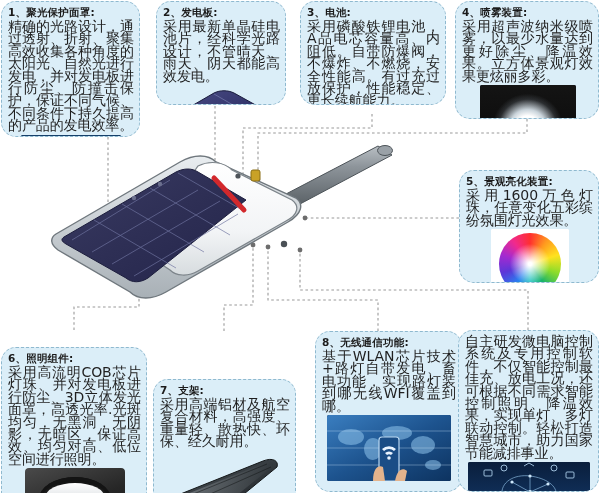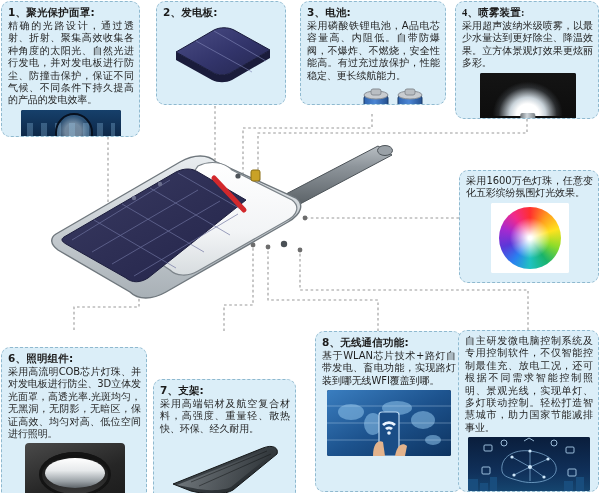--- a/index.html
+++ b/index.html
@@ -16,44 +16,44 @@
 
   
   .product{position:absolute;z-index:2;}
   #product-wrap{left:48px;top:138px;width:350px;height:185px;}
 
   
   .panel{
     position:absolute;z-index:3;
     background:#dbeef8;
     border:1px dashed #8fb9cf;
-    border-radius:9px;
+    border-radius:15px;
     box-sizing:border-box;
     padding:4px 5px 12px 6px;
     overflow:hidden;
   }
   .panel .ttl{
     font-size:10.5px;font-weight:bold;color:#1b1b1b;
     line-height:13px;letter-spacing:.2px;margin-bottom:1px;
     white-space:nowrap;
   }
   .panel .body{
-    font-size:10px;color:#1f1f1f;line-height:12.4px;
+    font-size:14px;color:#1f1f1f;line-height:12.4px;
     text-align:justify;letter-spacing:-.1px;
   }
   .thumb{
     margin:3px auto 0 auto;border-radius:2px;overflow:hidden;
     position:relative;background:#0b1b33;
   }
 
   
   #p1{left:1px;  top:1px;   width:139px;height:136px;}
   #p2{left:156px;top:1px;   width:130px;height:104px;}
   #p3{left:300px;top:1px;   width:146px;height:104px;}
-  #p4{left:455px;top:1px;   width:144px;height:118px;font-family:Liberation Serif, serif;}
+  #p4{left:455px;top:1px;   width:144px;height:118px;}
   #p5{left:459px;top:170px; width:140px;height:113px;}
   #p6{left:1px;  top:330px; width:146px;height:162px;margin-top:17px;}
   #p7{left:153px;top:331px; width:143px;height:161px;margin-top:48px;}
   #p8{left:315px;top:331px; width:147px;height:161px;}
   #p9{left:458px;top:330px; width:141px;height:162px;}
 
   
   .t1{width:100px;height:44px;}
   .t2{width:112px;height:62px;background:transparent;}
   .t3{width:88px;height:58px;background:transparent;}
@@ -229,20 +229,21 @@
   <div class="panel" id="p1">
     <div class="ttl">1、聚光保护面罩:</div>
     <div class="body">精确的光路设计，通过透射、折射、聚集高效收集各种角度的太阳光、自然光进行发电，并对发电板进行防尘、防撞击保护，保证不同气候、不同条件下持久提高的产品的发电效率。</div>
     <div class="thumb t1">
       <div class="lens-img"></div>
     </div>
   </div>
 
   <div class="panel" id="p2">
     <div class="ttl">2、发电板:</div>
+    <div class="body">采用最新单晶硅电池片，经科学光路设计，不管晴天、雨天、阴天都能高效发电。</div>
     <div class="thumb t2">
       <svg viewBox="0 0 112 62" width="112" height="62">
         <defs>
           <linearGradient id="cellTop" x1="0" y1="0" x2="1" y2="1">
             <stop offset="0" stop-color="#4b4d86"></stop>
             <stop offset=".55" stop-color="#32346a"></stop>
             <stop offset="1" stop-color="#24264f"></stop>
           </linearGradient>
         </defs>
         <path d="M10,30 L48,8 C54,5 62,5 68,8 L104,28 L66,50 C60,54 52,54 46,50 Z" fill="url(#cellTop)" stroke="#191b3c" stroke-width="1"></path>
@@ -283,20 +284,21 @@
 
   <div class="panel" id="p4">
     <div class="ttl">4、喷雾装置:</div>
     <div class="body">采用超声波纳米级喷雾，以最少水量达到更好除尘、降温效果。立方体景观灯效果更炫丽多彩。</div>
     <div class="thumb t4">
       <div class="mist-img"></div>
     </div>
   </div>
 
   <div class="panel" id="p5">
+    <div class="ttl">5、景观亮化装置:</div>
     <div class="body">采用1600万色灯珠，任意变化五彩缤纷氛围灯光效果。</div>
     <div class="thumb t5">
       <div class="colorwheel">
           <div class="disc"></div>
         </div>
     </div>
   </div>
 
   <div class="panel" id="p6">
     <div class="ttl">6、照明组件:</div>
@@ -365,21 +367,21 @@
             <circle cx="0" cy="5" r="1.8"></circle>
           </g>
           <path d="M46,66 C46,52 52,50 56,52 L58,66 Z" fill="#e3b38c"></path>
           <path d="M68,66 C70,54 76,52 80,56 L78,66 Z" fill="#e3b38c"></path>
         </g>
       </svg>
     </div>
   </div>
 
   <div class="panel" id="p9">
-    <div class="body">自主研发微电脑控制系统及专用控制软件，不仅智能控制最佳充、放电工况，还可根据不同需求智能控制照明、景观光线，实现单灯、多灯联动控制。轻松打造智慧城市，助力国家节能减排事业。</div>
+    <div class="body">自主研发微电脑控制系统及专用控制软件，不仅智能控制最佳充、放电工况，还可根据不同需求智能控制照明、降温效果，实现单灯、多灯联动控制。轻松打造智慧城市，助力国家节能减排事业。</div>
     <div class="thumb t9">
       <svg viewBox="0 0 122 54" width="122" height="54">
         <defs>
           <linearGradient id="sky" x1="0" y1="0" x2="0" y2="1">
             <stop offset="0" stop-color="#0a1e3c"></stop>
             <stop offset=".65" stop-color="#10305a"></stop>
             <stop offset="1" stop-color="#15456f"></stop>
           </linearGradient>
         </defs>
         <rect width="122" height="54" fill="url(#sky)"></rect>

